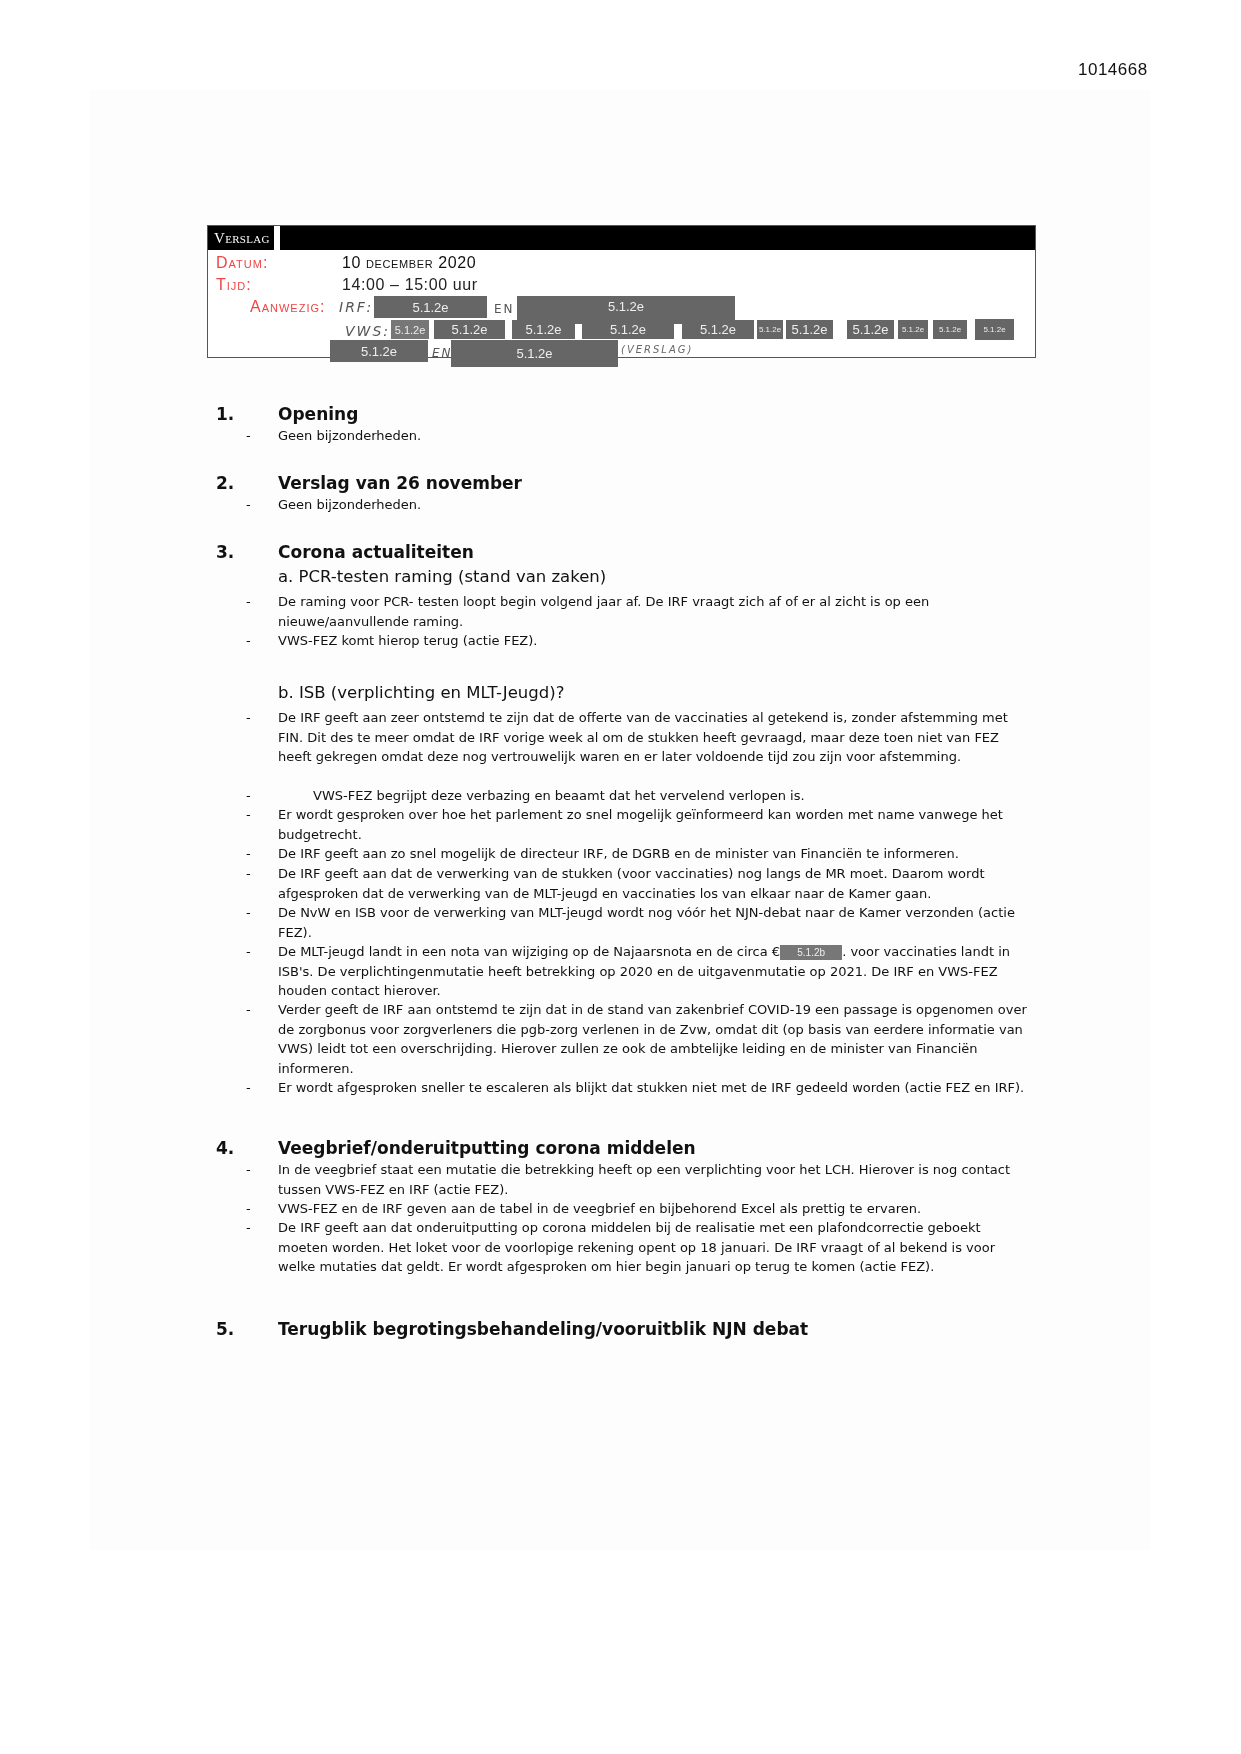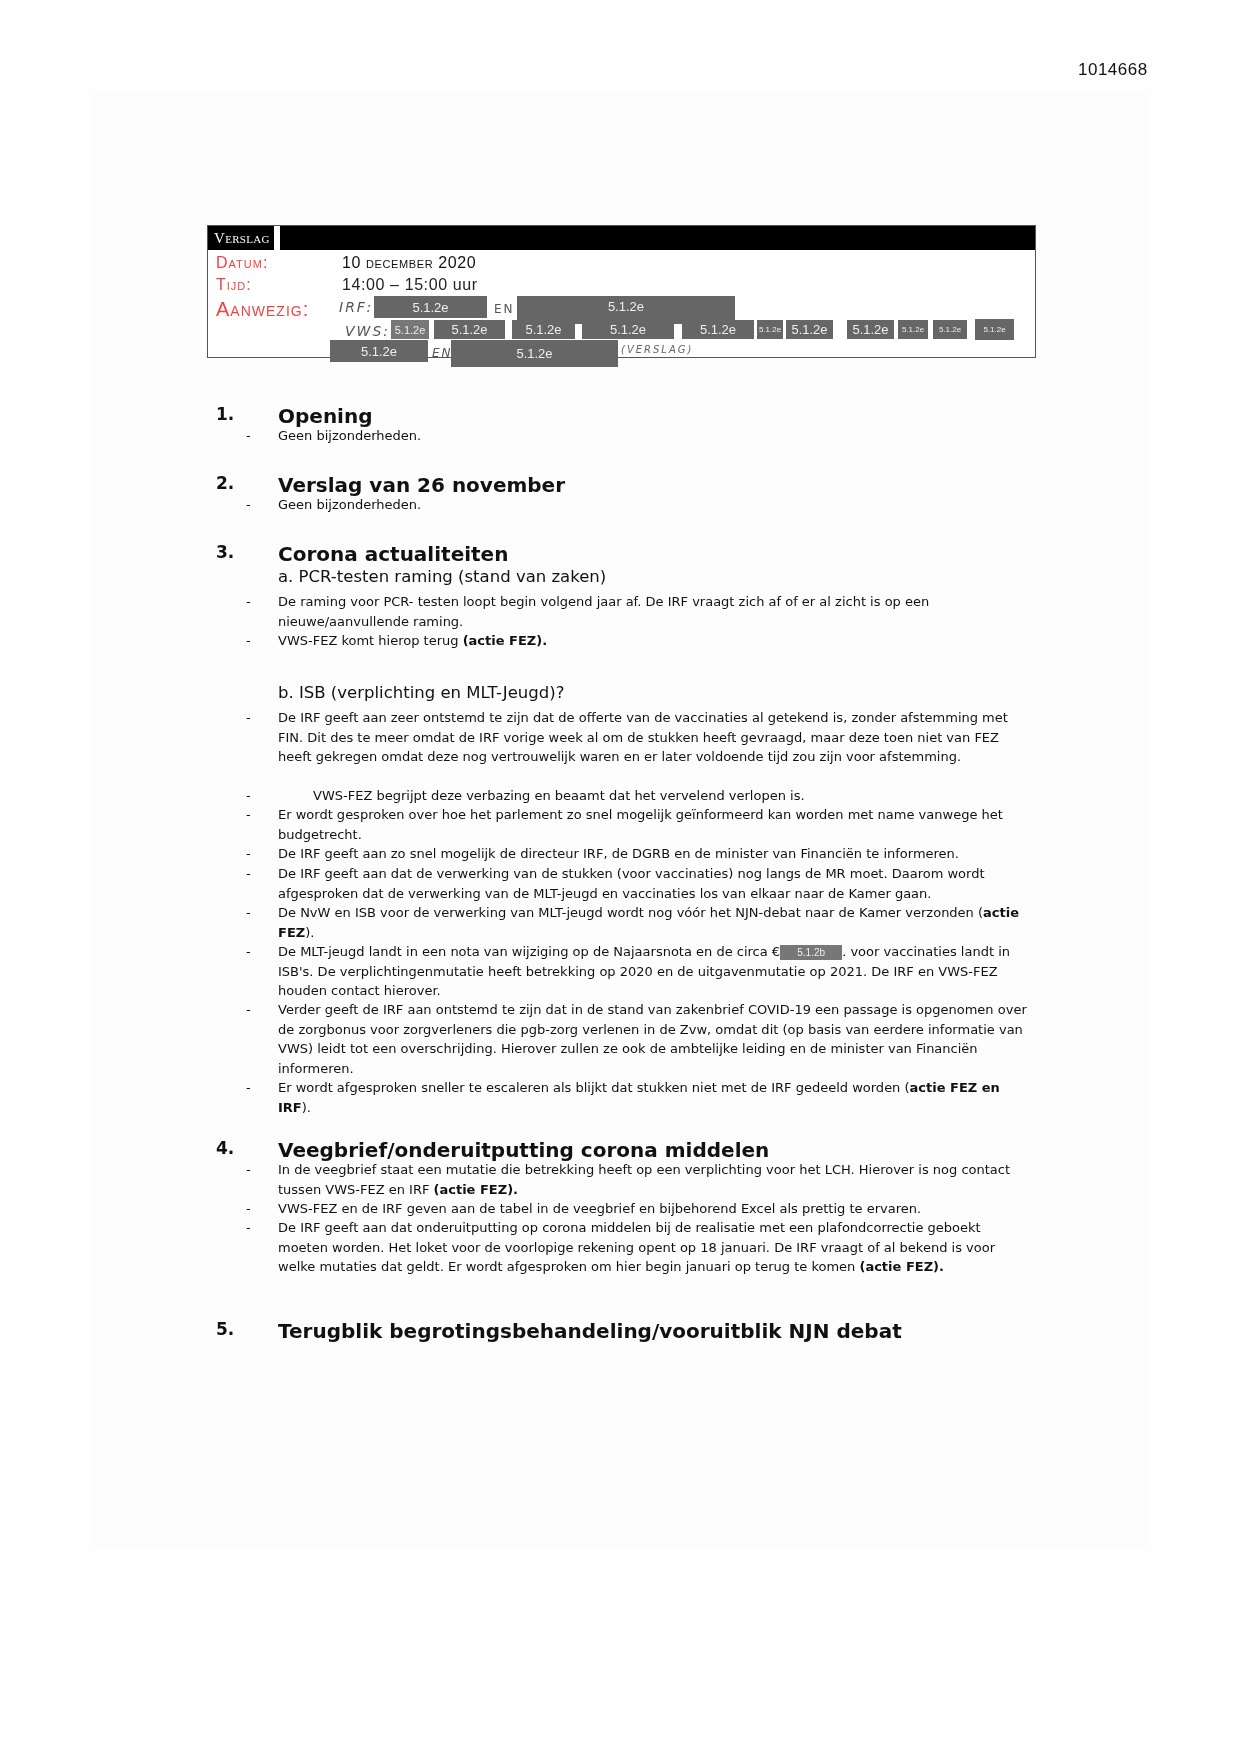--- a/index.html
+++ b/index.html
@@ -17,25 +17,25 @@
   .hvalue.bold { color: #111; font-variant: small-caps; font-weight: 500; }
   .org { position: absolute; font-style: italic; color: #555; font-size: 14px; letter-spacing: 2px; }
   .small-en { position: absolute; font-size: 12px; color: #555; letter-spacing: 2px; }
   .redact { position: absolute; background: #666; color: #eee; font-family: "Liberation Sans", sans-serif; font-size: 13px; text-align: center; display: flex; align-items: center; justify-content: center; }
   .redact.tiny { font-size: 8px; }
   .redact.mid { font-size: 11px; }
   .verslag-note { position: absolute; font-style: italic; color: #666; font-size: 10px; letter-spacing: 2px; }
 
   .section { position: absolute; left: 216px; width: 820px; }
   .sec-num { position: absolute; left: 0; top: 0; font-weight: bold; font-size: 17px; }
-  .sec-title { position: absolute; left: 62px; top: 0; font-weight: bold; font-size: 20px; white-space: nowrap; }
+  .sec-title { position: absolute; left: 62px; top: 0; font-weight: bold; font-size: 17px; white-space: nowrap; }
   .sub-title { position: absolute; left: 62px; font-size: 16.5px; color: #111; white-space: nowrap; }
   .bullet { position: absolute; left: 30px; font-size: 13px; line-height: 19.5px; }
   .bullet-text { position: absolute; left: 62px; width: 755px; font-size: 13px; line-height: 19.5px; color: #111; }
-  .bullet-text b { font-weight: bold; }
+  .bullet-text b { font-weight: normal; }
   .inline-redact { display: inline-block; background: #777; color: #eee; font-family: "Liberation Sans", sans-serif; font-size: 10px; width: 62px; height: 15px; line-height: 15px; text-align: center; vertical-align: middle; }
 </style>
 </head>
 <body>
 
 <div class="page-bg"></div>
 
 <div class="doc-id">1014668</div>
 
 <div class="header-box">
@@ -44,21 +44,21 @@
 
   <div class="hrow" style="top:28px;left:0;width:100%;height:20px;">
     <span class="hlabel">Datum:</span>
     <span class="hvalue bold">10 december 2020</span>
   </div>
   <div class="hrow" style="top:50px;left:0;width:100%;height:20px;">
     <span class="hlabel">Tijd:</span>
     <span class="hvalue">14:00 – 15:00 uur</span>
   </div>
   <div class="hrow" style="top:72px;left:0;width:100%;height:20px;">
-    <span class="hlabel" style="font-size:20px;">Aanwezig:</span>
+    <span class="hlabel" style="font-size:16px;margin-left:34px;">Aanwezig:</span>
   </div>
 
   <span class="org" style="left:131px;top:73px;">IRF:</span>
   <div class="redact" style="left:166px;top:70px;width:113px;height:22px;">5.1.2e</div>
   <span class="small-en" style="left:286px;top:76px;">EN</span>
   <div class="redact" style="left:309px;top:70px;width:218px;height:28px;align-items:flex-start;padding-top:3px;">5.1.2e</div>
 
   <span class="org" style="left:137px;top:97px;">VWS:</span>
   <div class="redact mid" style="left:183px;top:94px;width:38px;height:19px;background:#777;">5.1.2e</div>
   <div class="redact" style="left:226px;top:94px;width:71px;height:19px;">5.1.2e</div>

